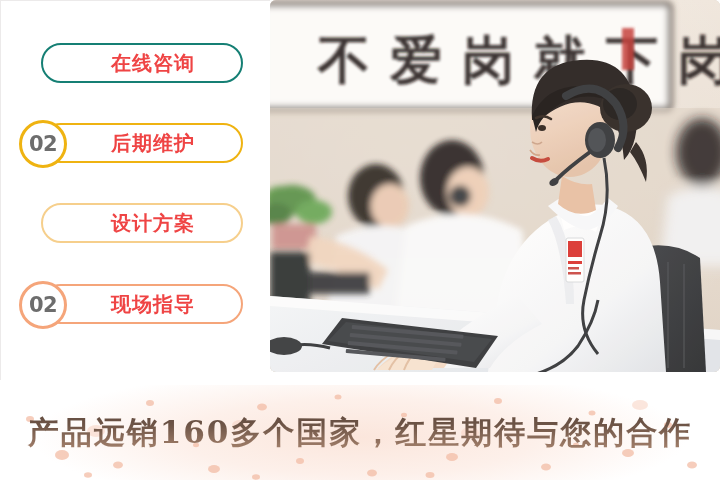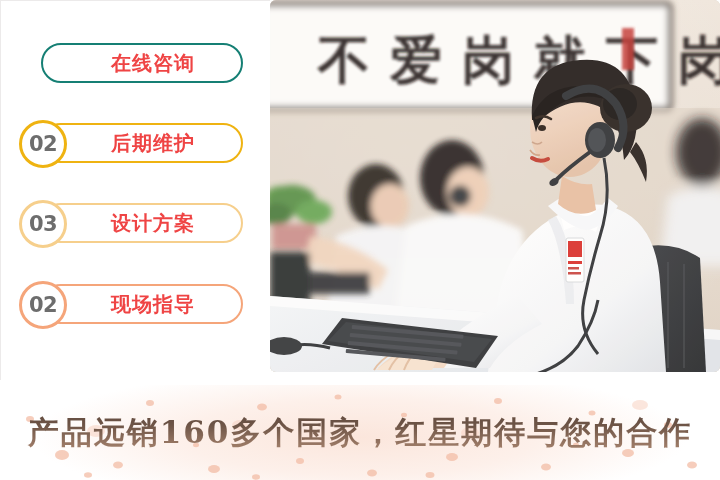--- a/index.html
+++ b/index.html
@@ -137,23 +137,20 @@
       <div class="step-pill" style="color:#efb311"></div>
       <div class="step-label">后期维护</div>
       <div class="step-circle" style="color:#efb311">
         <span class="step-num">02</span>
       </div>
     </div>
 
     <div class="step-row r3">
       <div class="step-pill" style="color:#f6cf8c"></div>
       <div class="step-label">设计方案</div>
-      <div class="step-circle" style="color:#f6cf8c">
-        <span class="step-num">03</span>
-      </div>
     </div>
 
     <div class="step-row r4">
       <div class="step-pill" style="color:#f5a57a"></div>
       <div class="step-label">现场指导</div>
       <div class="step-circle" style="color:#f5a57a">
         <span class="step-num">02</span>
       </div>
     </div>
 

